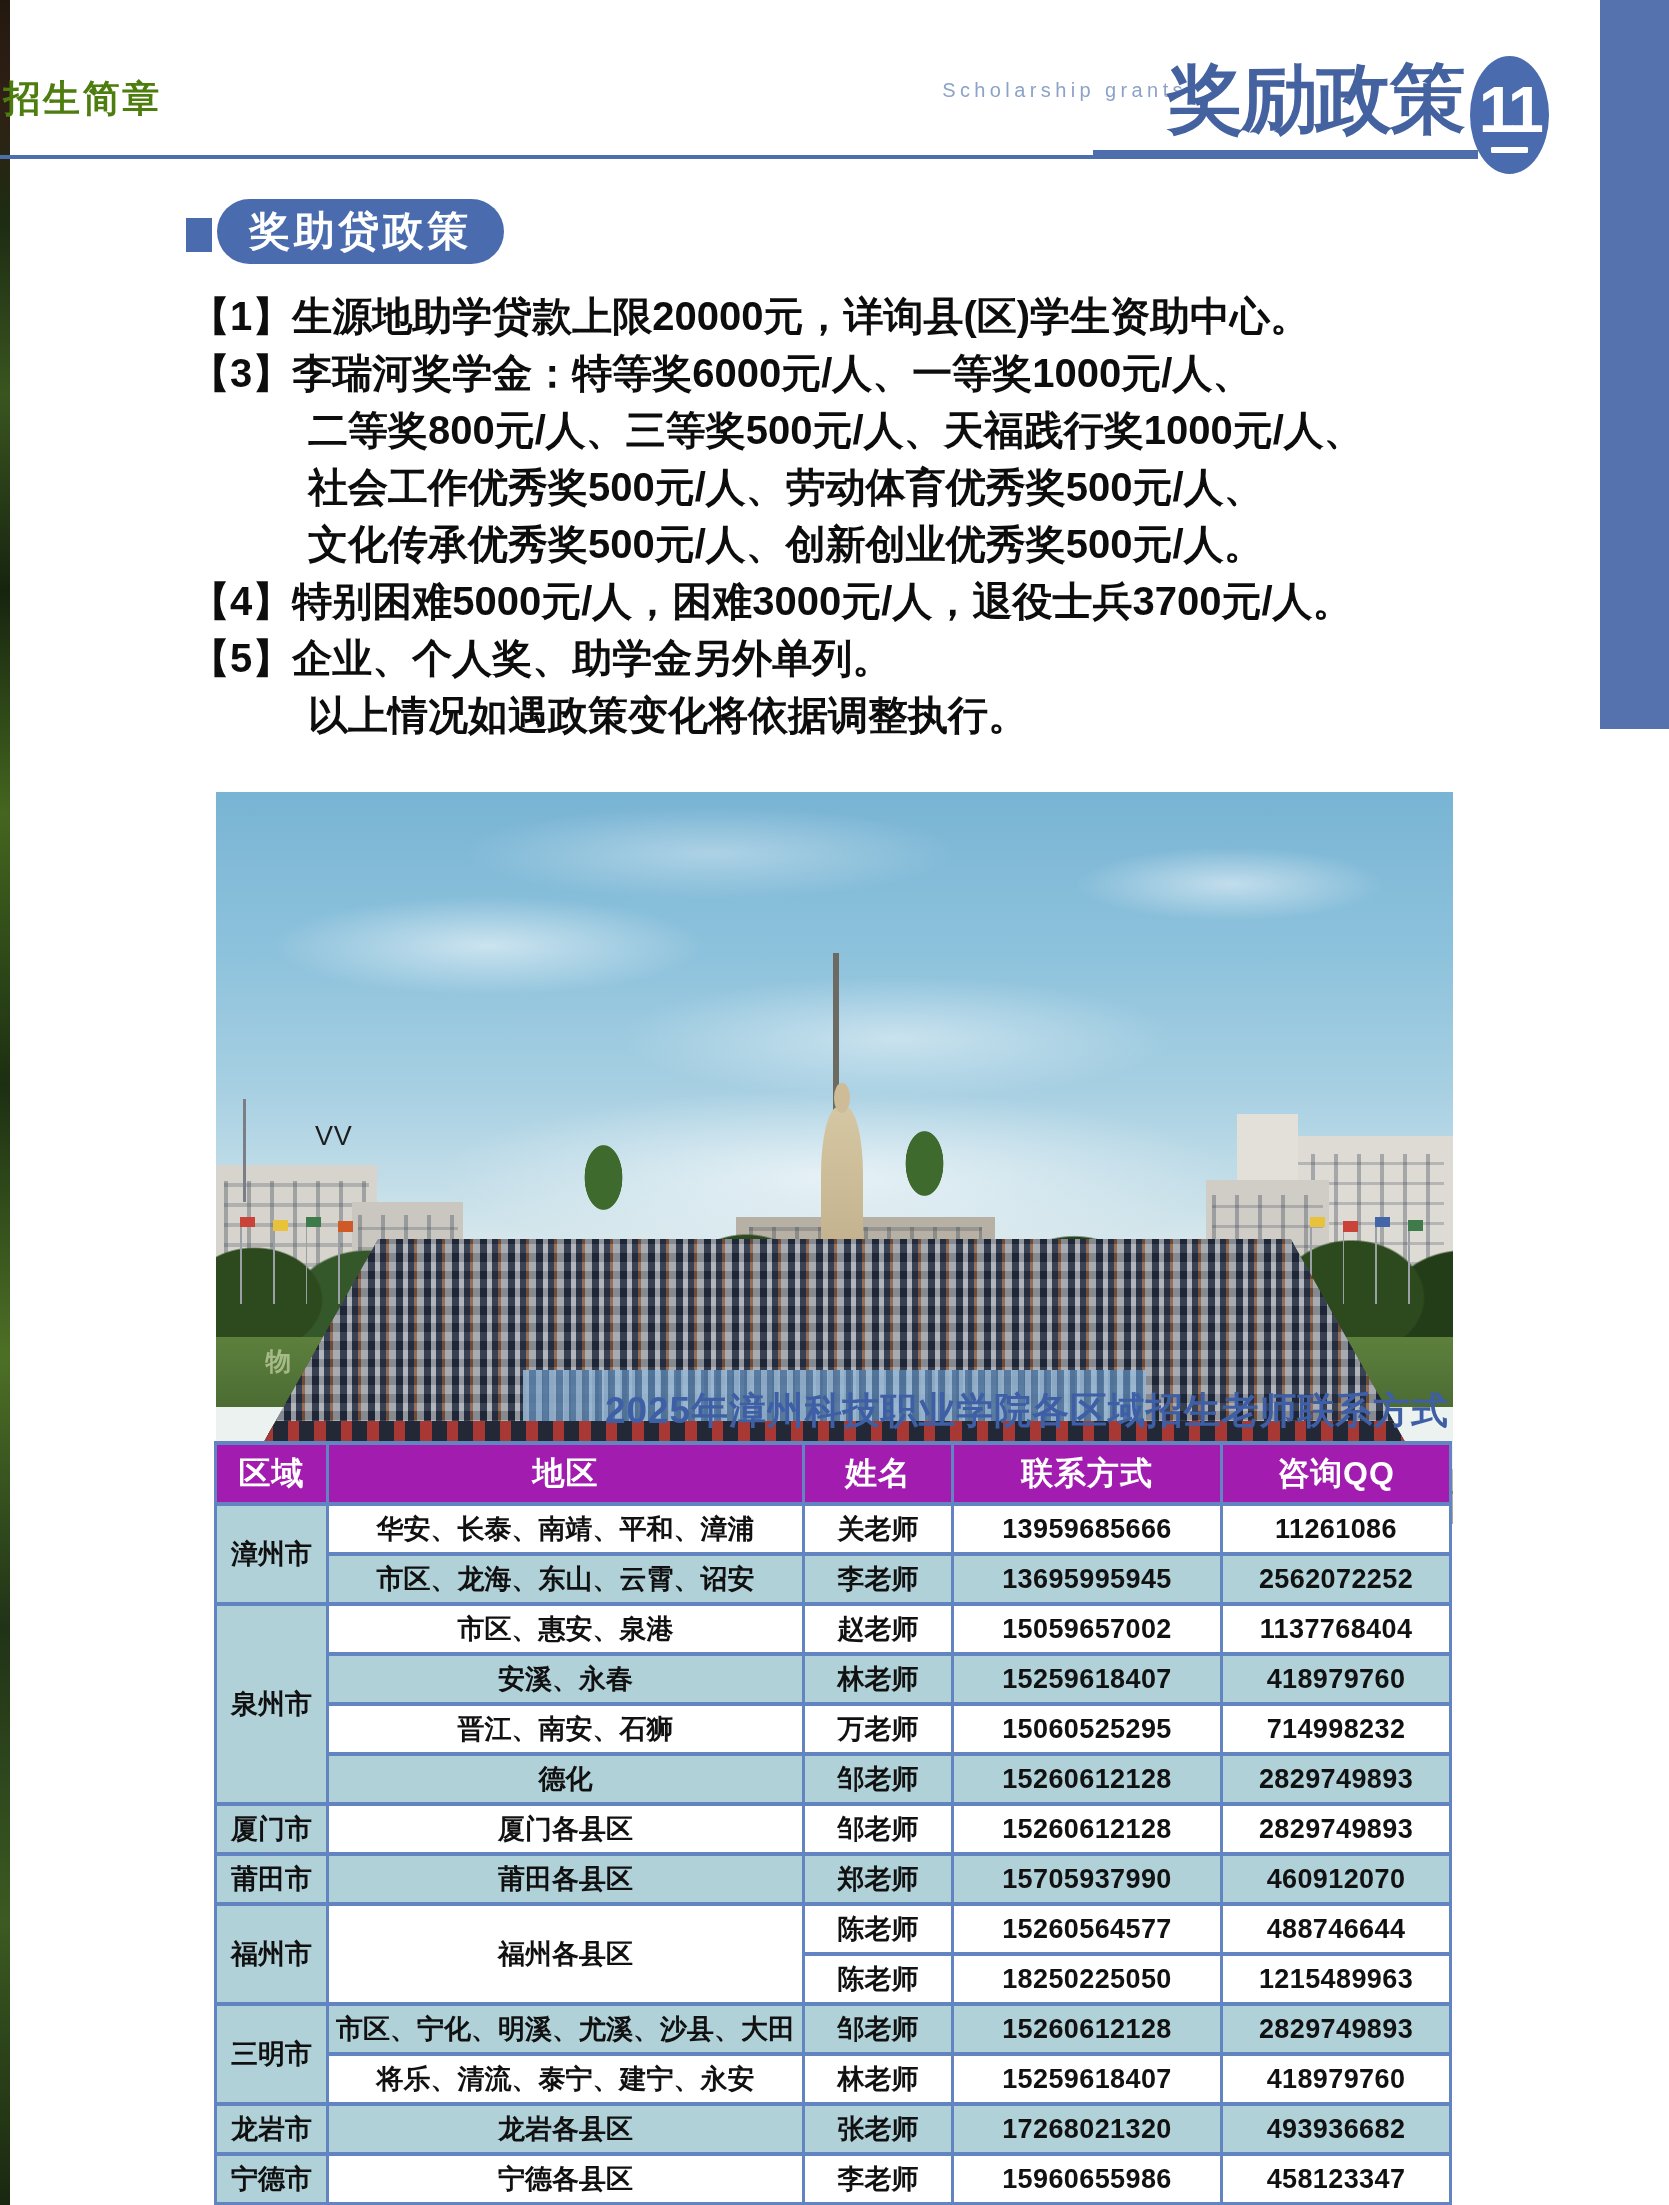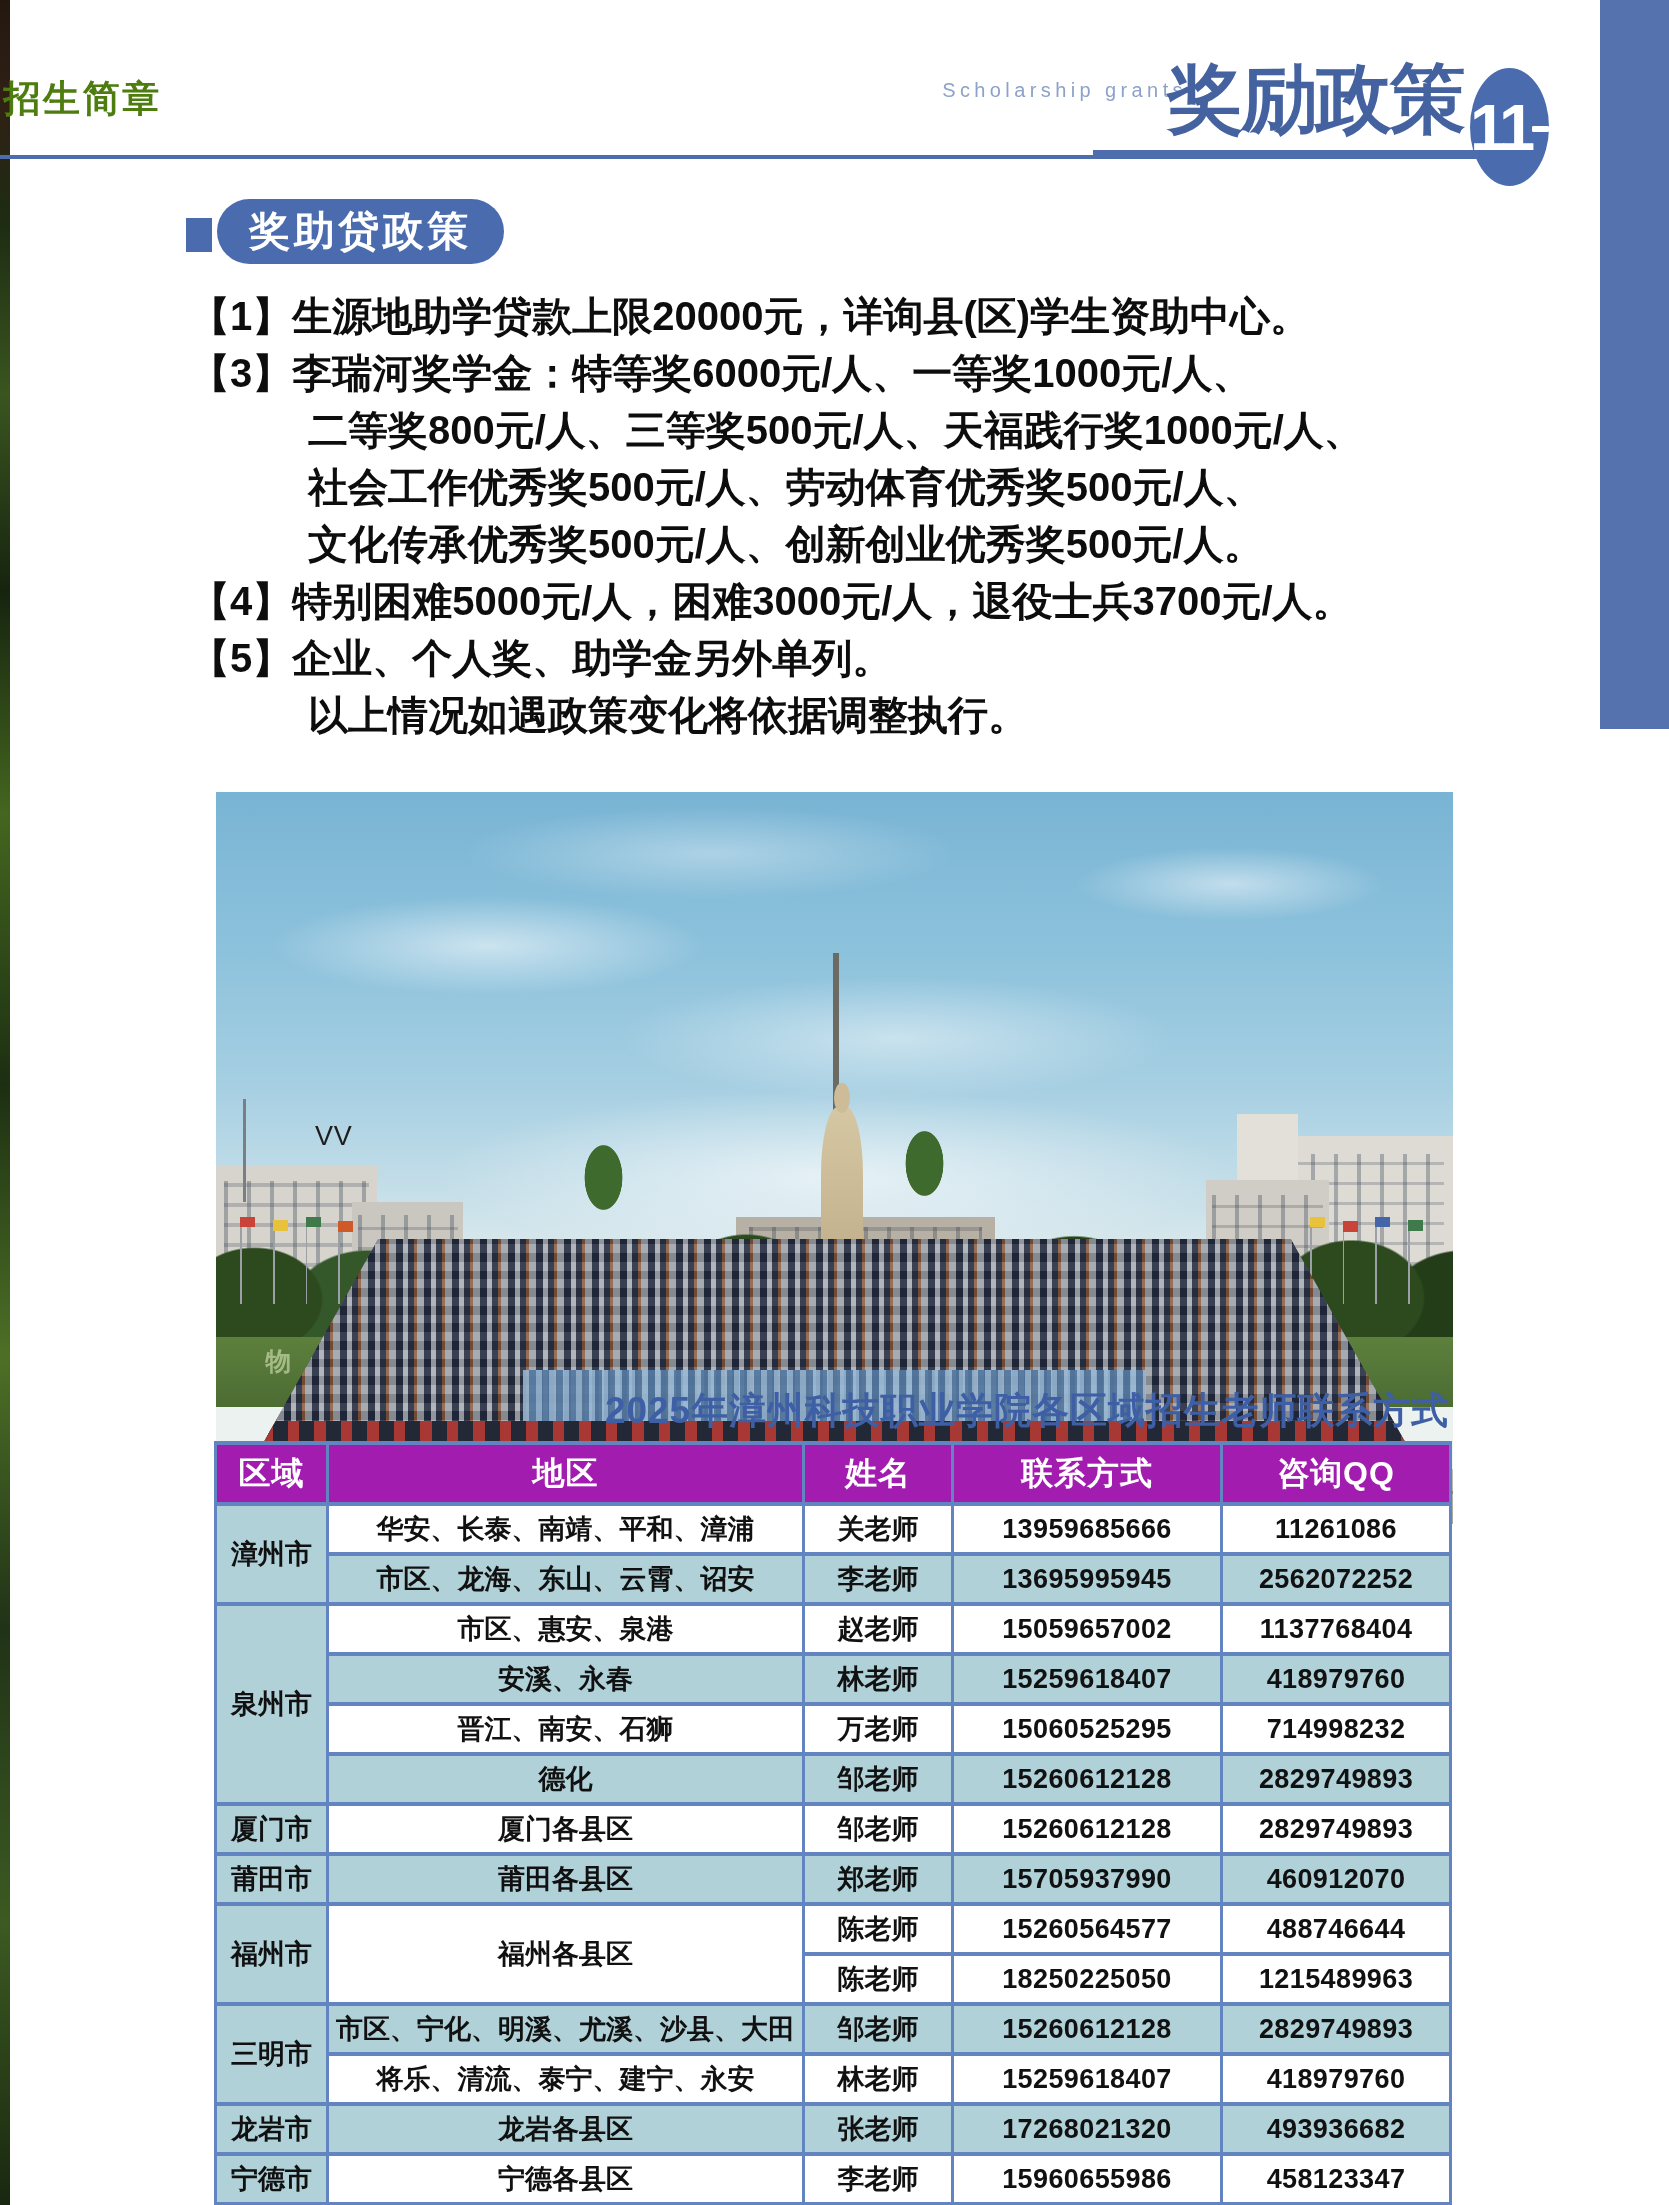--- a/index.html
+++ b/index.html
@@ -8,22 +8,22 @@
     font-family:"Liberation Sans","DejaVu Sans",sans-serif;
   }
   
   .edge-photo-strip{position:absolute;left:0;top:0;width:9.7px;height:2465px;
     background:linear-gradient(180deg,#23180f 0%,#302015 4%,#1d2c12 9%,#3a5520 16%,#16240f 24%,#44661f 33%,#1c2f12 44%,#4d7026 55%,#203317 66%,#3c5a22 78%,#17250f 90%,#2c451b 100%);}
   .doc-label{position:absolute;left:3.5px;top:74px;font-size:37px;letter-spacing:2.6px;color:#4d7c0f;font-weight:600;}
   .subtitle-en{position:absolute;left:662px;top:79px;width:525px;text-align:right;
     font-size:20px;letter-spacing:4.4px;color:#8ca2c9;font-weight:400;}
   .main-title{position:absolute;left:1160px;top:49px;width:304px;text-align:right;
     font-size:76px;font-weight:900;color:#44629f;letter-spacing:-1.8px;}
-  .page-badge{position:absolute;left:1470px;top:68px;width:79px;height:118px;border-radius:50%;
-    background:#4a6cae;display:flex;flex-direction:row;align-items:center;justify-content:center;}
+  .page-badge{position:absolute;left:1470px;top:56px;width:79px;height:118px;border-radius:50%;
+    background:#4a6cae;display:flex;flex-direction:column;align-items:center;justify-content:center;}
   .page-badge .num{color:#ffffff;font-size:65px;font-weight:bold;letter-spacing:-3.5px;line-height:1;}
   .page-badge .tick{width:37px;height:5.7px;background:#ffffff;margin-top:4.4px;border-radius:1.3px;}
   .rule-thin{position:absolute;left:0;top:155px;width:1093px;height:4px;background:#4d6dac;}
   .rule-thick{position:absolute;left:1093px;top:150px;width:385px;height:8.8px;background:#4d6dac;}
   .side-bar{position:absolute;left:1600px;top:0;width:70px;height:729px;background:#5572ae;}
   
   .sq{position:absolute;left:186px;top:218px;width:25.6px;height:34px;background:#4a6cae;}
   .pill{position:absolute;left:217px;top:199px;width:287px;height:65px;border-radius:34px;
     background:#4a6cae;display:flex;align-items:center;justify-content:center;}
   .pill span{color:#fff;font-size:41px;font-weight:bold;letter-spacing:3.5px;}

